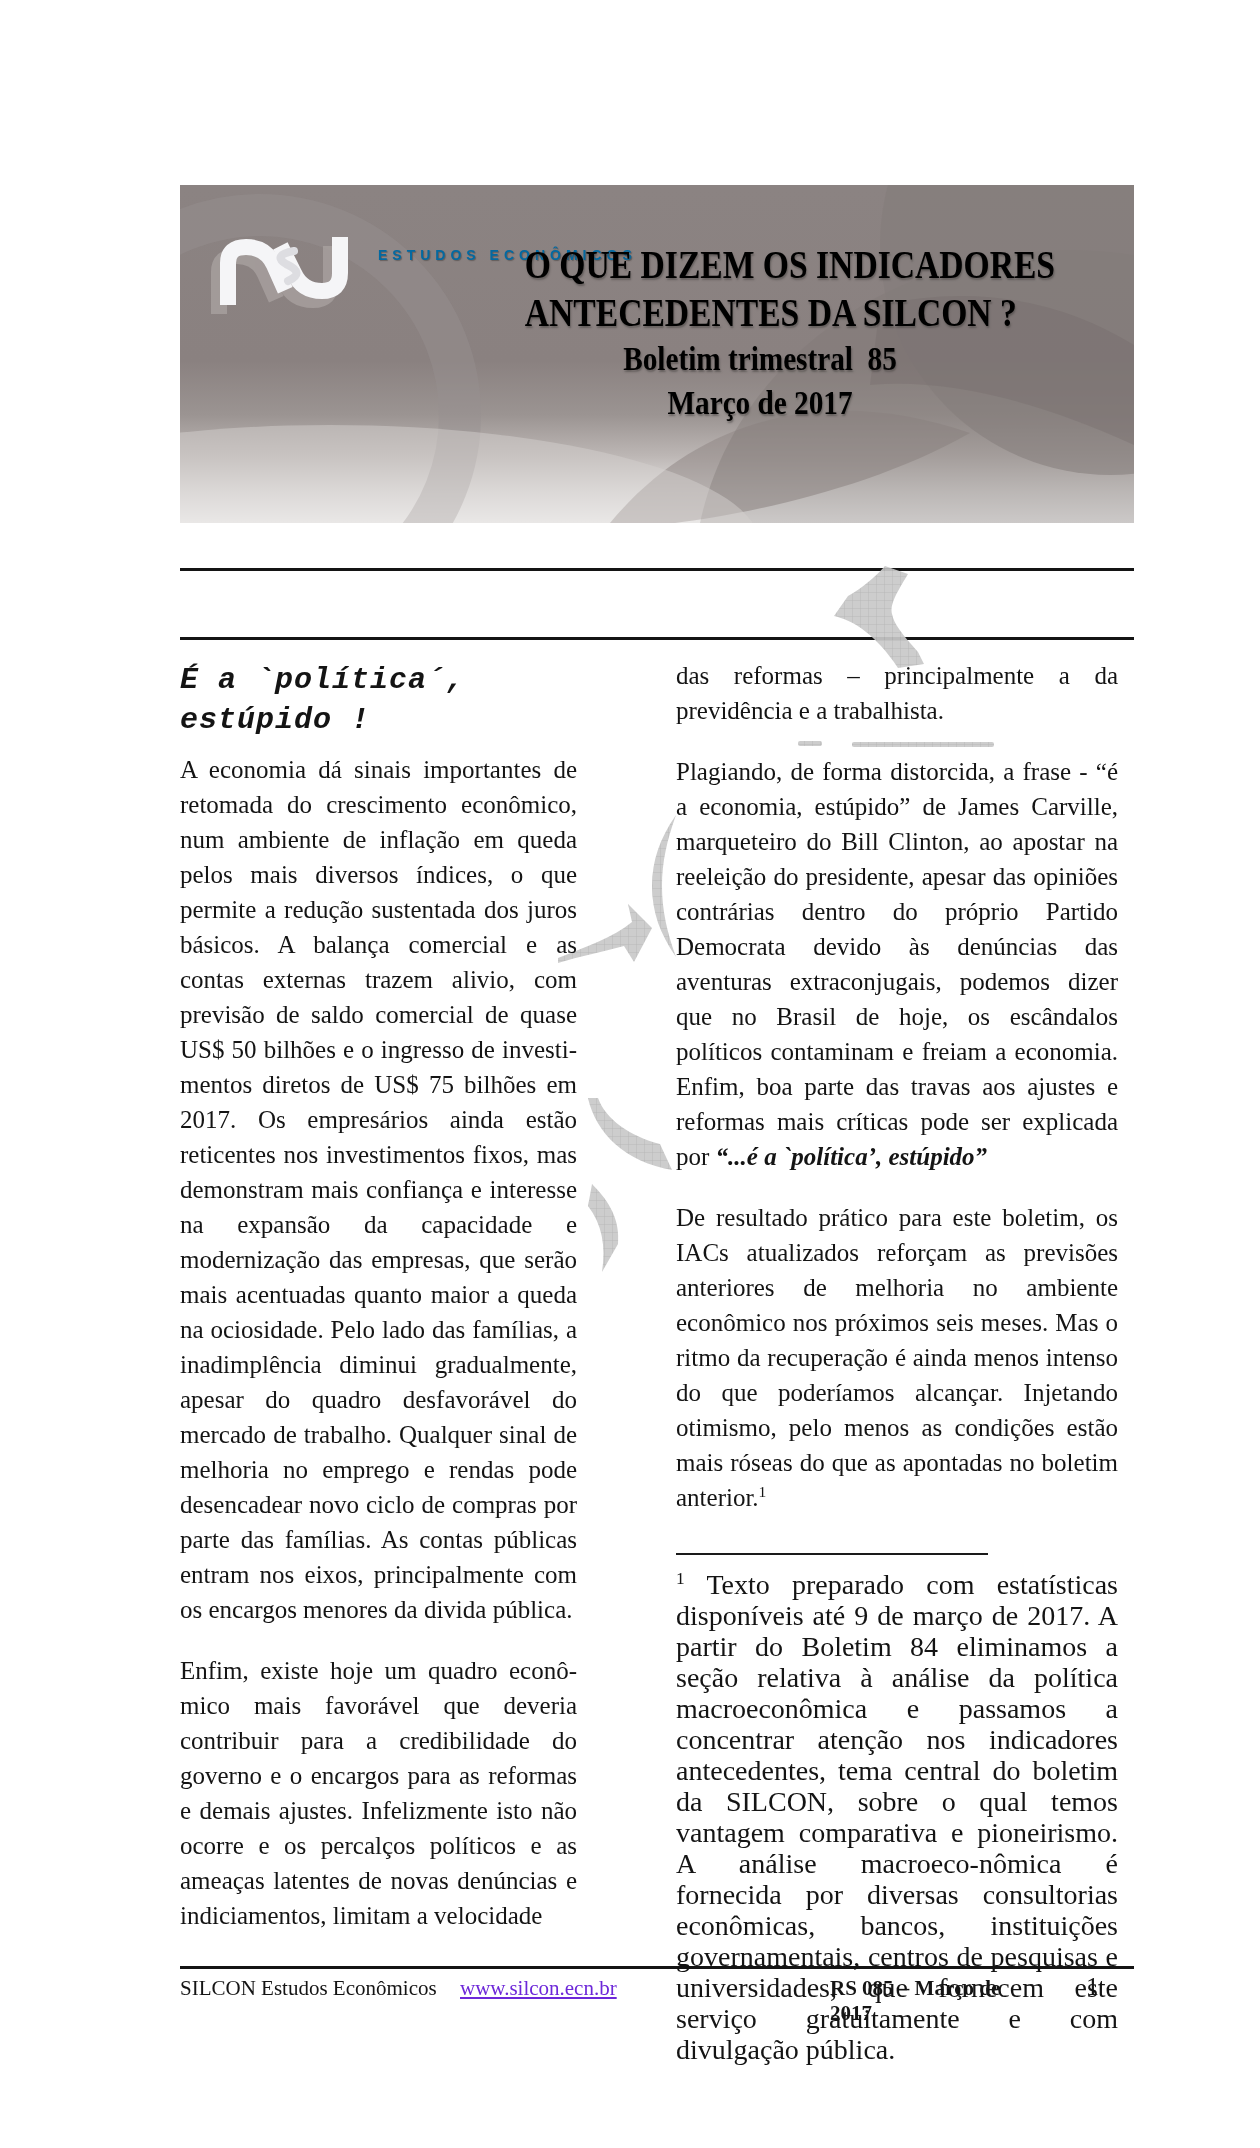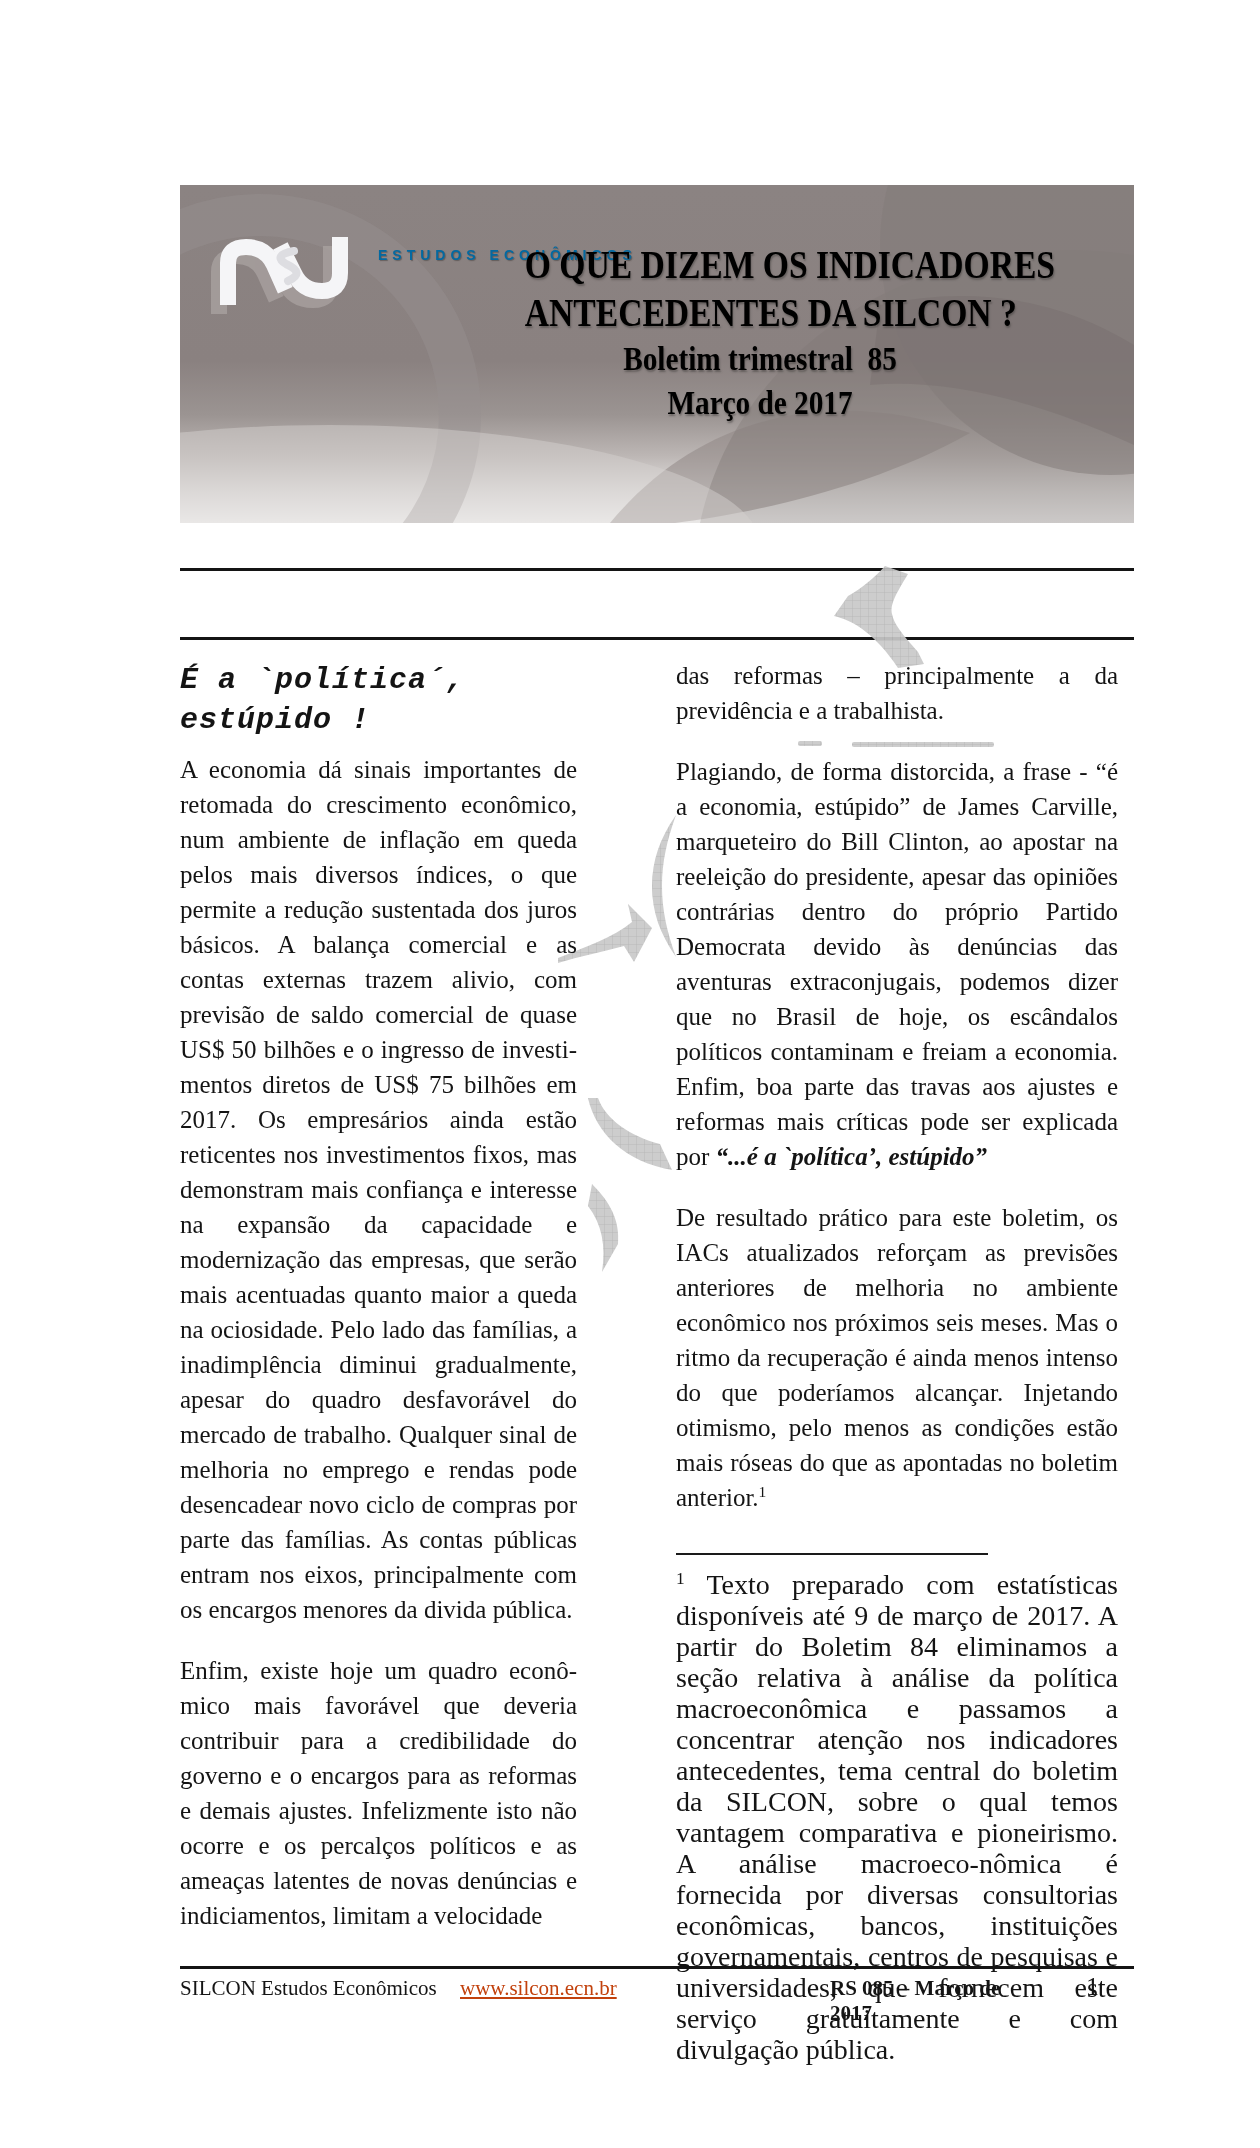--- a/index.html
+++ b/index.html
@@ -49,21 +49,21 @@
     text-align:left;letter-spacing:1px;font-family:Liberation Mono, monospace;
   }
   .quote-italic{font-style:italic;font-weight:bold;}
   sup{font-size:.62em;line-height:0;}
   .footnote-sep{width:312px;border-top:2px solid #1a1a1a;margin:38px 0 14px 0;}
   .footnote{font-size:28px;line-height:31px;}
   
   .footer-rule{position:absolute;left:180px;top:1966px;width:954px;height:3px;background:#141414;}
   .footer{position:absolute;left:0;top:1976px;width:1024px;height:34px;font-size:21px;z-index:2;}
   .f-brand{position:absolute;left:180px;top:0;}
-  .f-link{position:absolute;left:460px;top:0;color:#c2410c;text-decoration:underline;cursor:pointer;}
+  .f-link{position:absolute;left:460px;top:0;color:#6d28d9;text-decoration:underline;cursor:pointer;}
   .f-ref{position:absolute;left:830px;top:0;font-weight:bold;}
   .f-page{position:absolute;left:1086px;top:-4px;font-size:26px;}
 </style>
 </head>
 <body>
 
 <div class="header">
   <svg class="header-bg" viewBox="0 0 954 338" preserveAspectRatio="none" aria-hidden="true">
     <defs>
       <linearGradient id="gBase" x1="0" y1="0" x2="0" y2="1">

